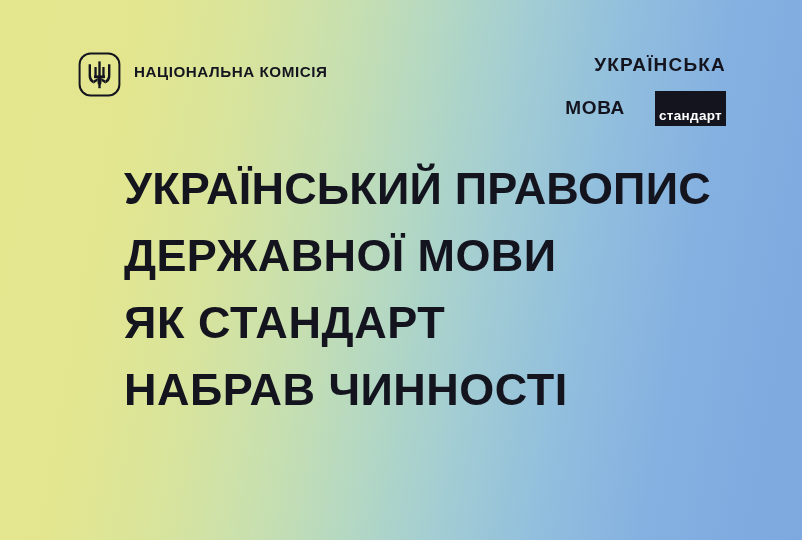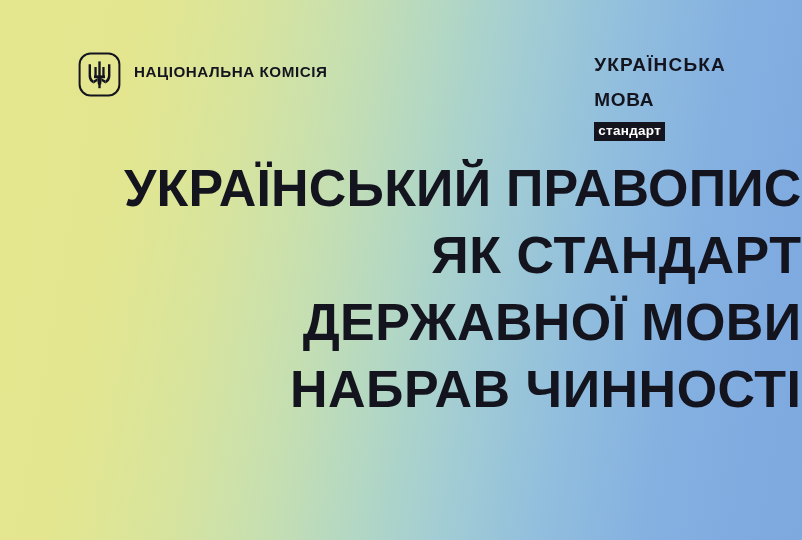--- a/index.html
+++ b/index.html
@@ -97,57 +97,56 @@
     letter-spacing: 1.2px;
     white-space: nowrap;
     margin-bottom: 16px;
   }
   .lang-line2 {
     font-size: 19px;
     font-weight: bold;
     letter-spacing: 0.7px;
     white-space: nowrap;
     display: flex;
-    align-items: flex-start;
+    align-items: center;
     justify-content: flex-end;
-    gap: 12px;
-    flex-direction: column;
+    gap: 2px;
   }
   .lang-word {
     display: inline-block;
   }
   .lang-badge {
     display: inline-block;
     background: #14141f;
     color: #ffffff;
     font-size: 13.5px;
     font-weight: bold;
     letter-spacing: 0.3px;
-    padding: 2px 4px 3px 4px;
+    padding: 18px 4px 3px 4px;
     line-height: 1;
     white-space: nowrap;
     position: relative;
     top: 1px;
+    margin-left: 28px;
   }
 
   
   .headline {
     position: absolute;
     left: 124px;
     top: 155px;
     color: #14141f;
     font-weight: bold;
   }
   .headline-line {
-    font-size: 52px;
+    font-size: 45px;
     line-height: 67px;
     letter-spacing: 0.4px;
     white-space: nowrap;
     font-weight: bold;
-    text-align: right;
   }
   .headline-line.l1 { letter-spacing: 0.2px; }
   .headline-line.l2 { letter-spacing: 0.6px; }
   .headline-line.l3 { letter-spacing: 0.4px; }
   .headline-line.l4 { letter-spacing: 0.5px; }
 </style>
 </head>
 <body>
 
 <div class="poster">
@@ -196,18 +195,18 @@
       <div class="lang-line2">
         <span class="lang-word">МОВА</span>
         <span class="lang-badge">стандарт</span>
       </div>
     </div>
 
   </div>
 
   <div class="headline">
     <div class="headline-line l1">УКРАЇНСЬКИЙ ПРАВОПИС</div>
+    <div class="headline-line l3">ДЕРЖАВНОЇ МОВИ</div>
     <div class="headline-line l2">ЯК СТАНДАРТ</div>
-    <div class="headline-line l3">ДЕРЖАВНОЇ МОВИ</div>
     <div class="headline-line l4">НАБРАВ ЧИННОСТІ</div>
   </div>
 
 </div>
 
 </body></html>

